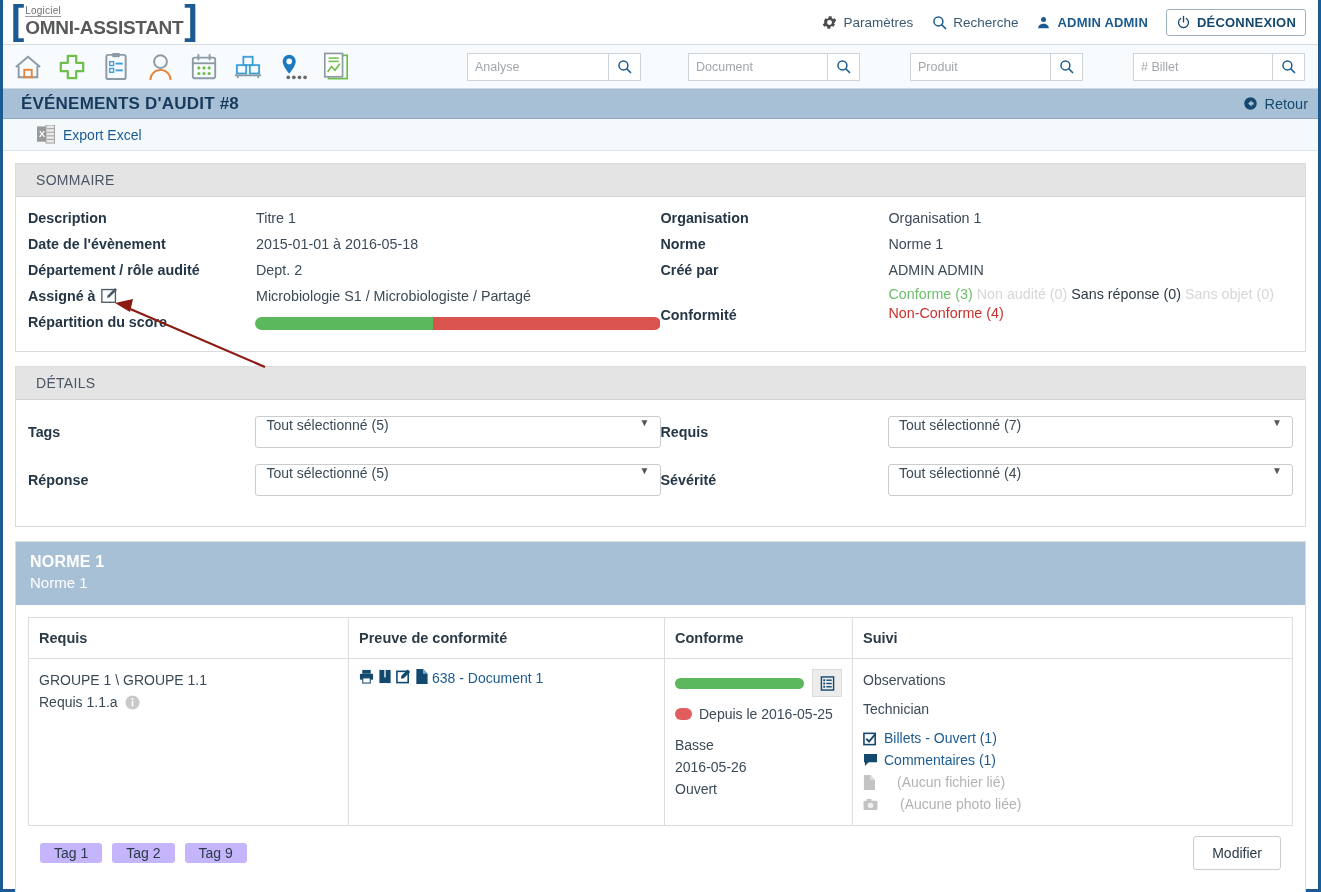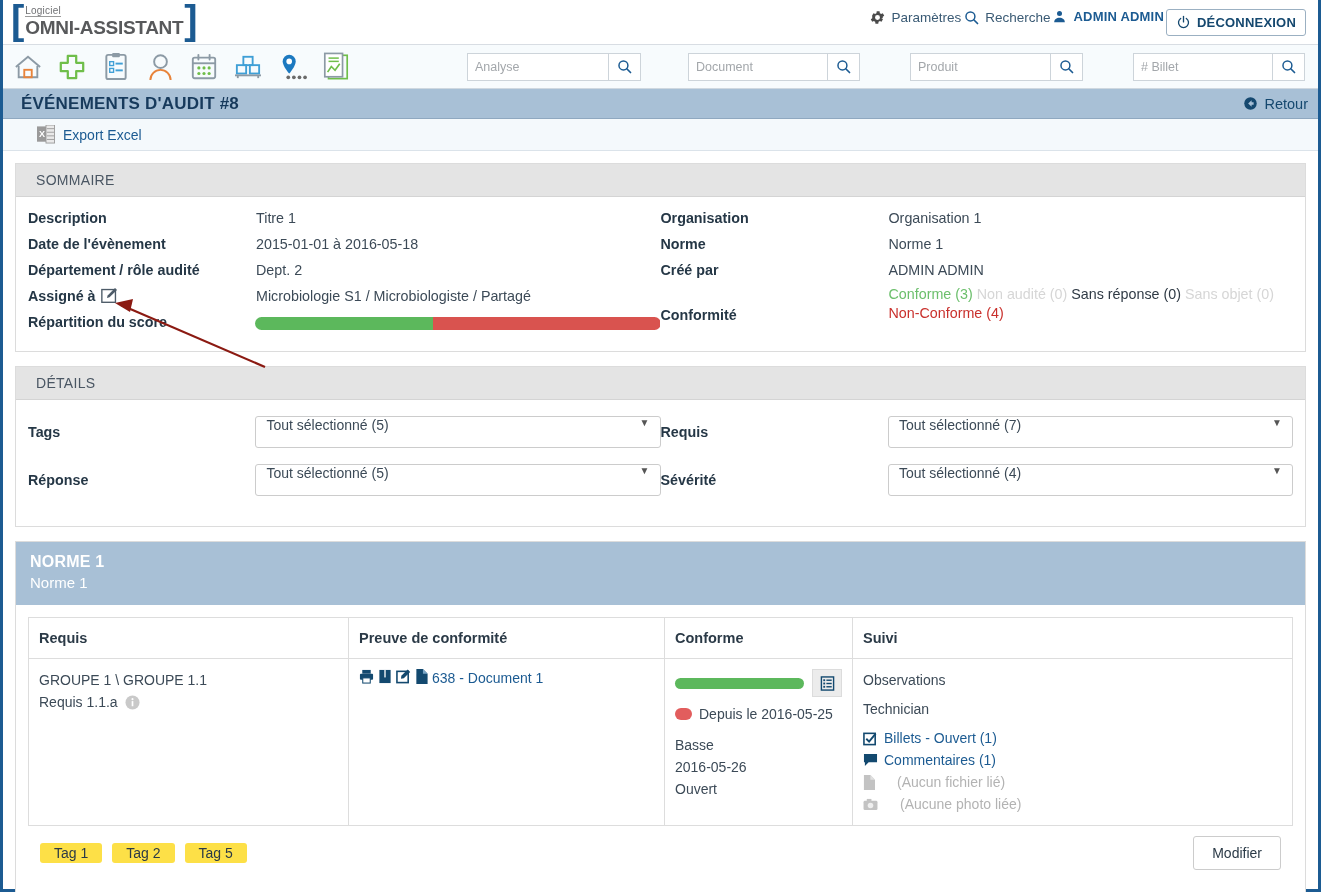--- a/index.html
+++ b/index.html
@@ -39,21 +39,21 @@
   .logo-small {
     font-size: 10px; color: #6f7073; letter-spacing: .2px;
     border-bottom: 1px solid #9a9a9a; line-height: 11px; padding-bottom: 0px;
     align-self: flex-start;
   }
   .logo-main {
     font-size: 19px; font-weight: bold; color: #58595b;
     letter-spacing: -.3px; line-height: 21px;
   }
 
-  .top-right { margin-left: auto; display: flex; align-items: flex-start; gap: 2px; }
+  .top-right { margin-left: auto; display: flex; align-items: center; gap: 18px; }
   .top-link { display: flex; align-items: center; gap: 5px; color: #1c5b92; font-size: 13.5px; cursor: pointer; }
   .top-link .lbl { color: #3a5a74; }
   .admin-box { display: flex; align-items: center; gap: 6px; color: #1c5b92; font-weight: bold; font-size: 13px; letter-spacing: .2px;}
   .logout-btn {
     display: flex; align-items: center; gap: 6px;
     border: 1px solid #9bb0c2; border-radius: 3px;
     padding: 5px 9px; color: #15486f; font-weight: bold; font-size: 13px;
     cursor: pointer; background: #fff; letter-spacing: .2px;
   }
 
@@ -180,21 +180,21 @@
   .sev-dot { width: 17px; height: 12px; border-radius: 6px; background: #e25d5d; display:inline-block;}
   .cell-line { line-height: 22px; }
 
   .suivi-line { line-height: 22px; margin-bottom: 7px; }
   .suivi-link { color: #1c5b92; display: flex; align-items: center; gap: 6px; line-height: 22px; cursor: pointer;}
   .suivi-muted { color: #b3b3b3; display: flex; align-items: center; gap: 22px; line-height: 22px; }
 
   
   .tagbar { display: flex; align-items: center; padding: 10px 12px 12px 12px; }
   .tag {
-    background: #fde047; color: #2b3a47; font-size: 14px;
+    background: #c4b5fd; color: #2b3a47; font-size: 14px;
     padding: 2px 14px; border-radius: 3px; margin-right: 10px; cursor: pointer;
   }
   .modifier {
     margin-left: auto; border: 1px solid #ccc; border-radius: 3px; background: #fff;
     color: #2b3a47; font-size: 14px; padding: 8px 18px; cursor: pointer;
   }
 
   
   .annot { position: absolute; left: 0; top: 0; pointer-events: none; }
 </style>
@@ -622,21 +622,21 @@
                   <span>(Aucune photo liée)</span>
                 </div>
               </td>
             </tr>
           </tbody>
         </table>
 
         <div class="tagbar">
           <div class="tag">Tag 1</div>
           <div class="tag">Tag 2</div>
-          <div class="tag">Tag 5</div>
+          <div class="tag">Tag 9</div>
           <div class="modifier">Modifier</div>
         </div>
       </div>
     </div>
   </div>
 
   <svg class="annot" width="1321" height="892">
     <line x1="262" y1="367" x2="118" y2="305" stroke="#8b1a12" stroke-width="2.2"></line>
     <polygon points="112,303 130,299 127,312" fill="#8b1a12"></polygon>
   </svg>

